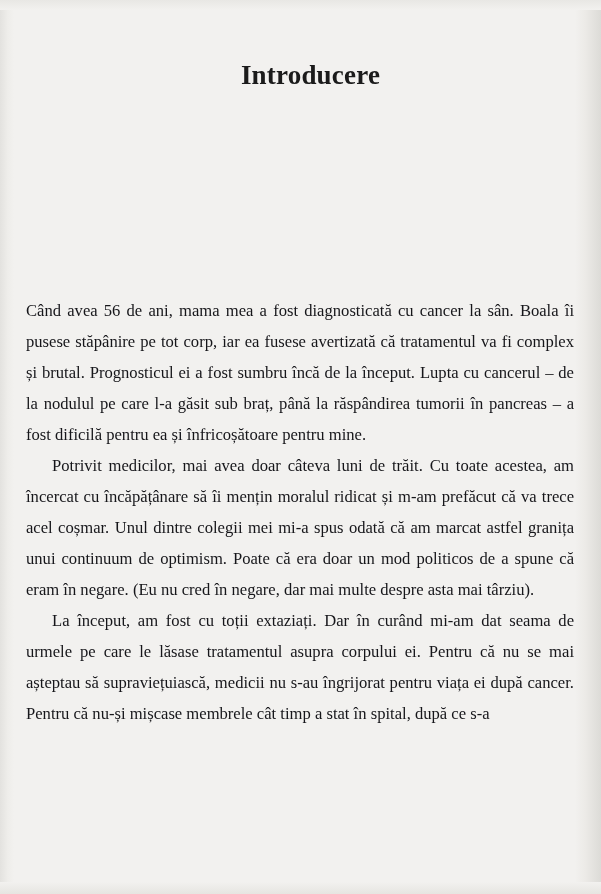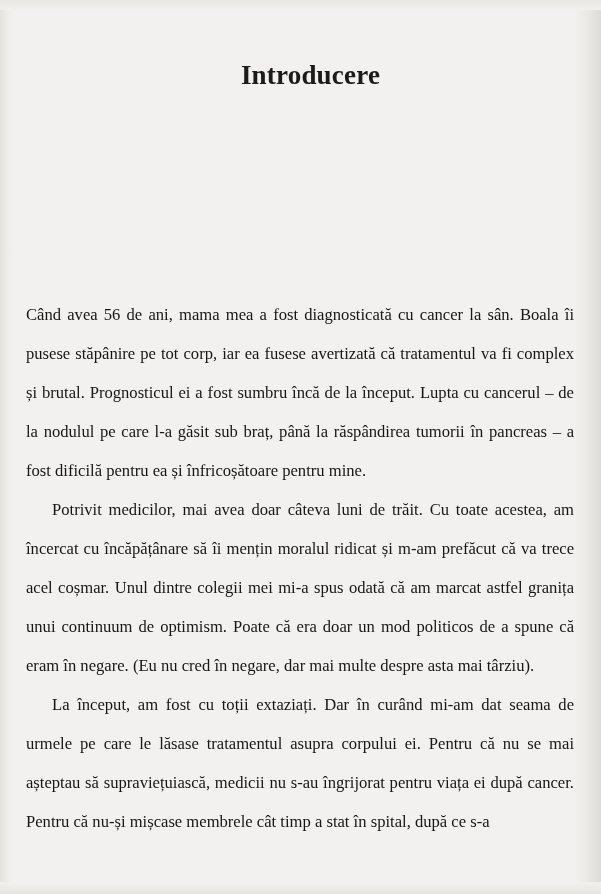--- a/index.html
+++ b/index.html
@@ -58,21 +58,21 @@
     padding-left: 10px;
   }
 
   .body-text {
     position: absolute;
     top: 295px;
     left: 26px;
     width: 548px;
     font-family: "Liberation Serif", serif;
     font-size: 16.6px;
-    line-height: 39px;
+    line-height: 31px;
     color: #16161a;
     text-align: justify;
     text-justify: inter-word;
     hyphens: manual;
   }
   .body-text p {
     margin: 0;
   }
   .body-text p.indent {
     text-indent: 26px;

